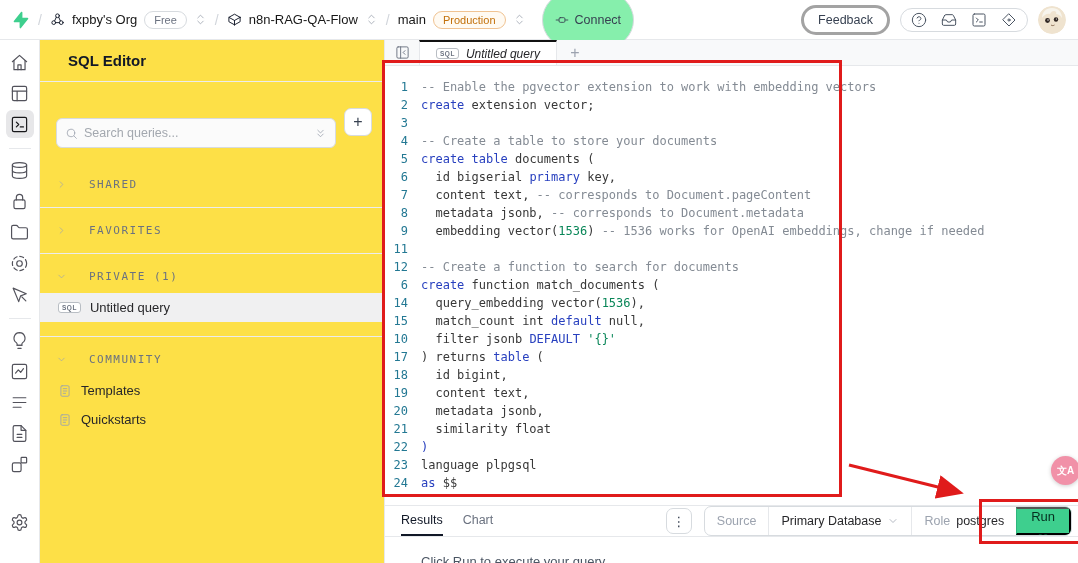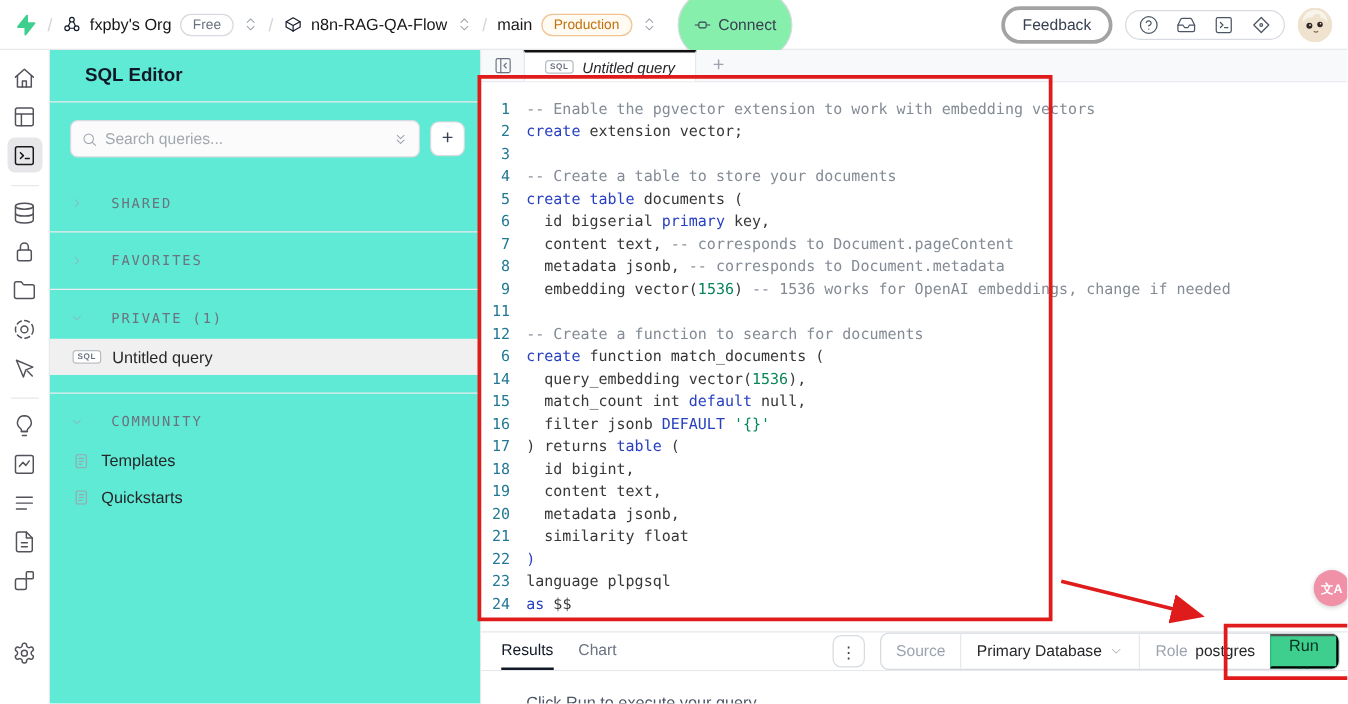--- a/index.html
+++ b/index.html
@@ -29,24 +29,24 @@
   
   .bodyrow { display:flex; height:523px; }
 
   .rail { width:40px; border-right:1px solid #e6e8eb; display:flex; flex-direction:column; align-items:center; padding:8px 0 24px; background:#fff; }
   .rail .rbtn { width:28px; height:28px; border-radius:6px; display:flex; align-items:center; justify-content:center; color:#52525b; margin-bottom:3px; cursor:pointer; }
   .rail .rbtn.active { background:#e7e7e9; color:#18181b; }
   .rail .rdiv { width:22px; border-top:1px solid #e6e8eb; margin:7px 0; }
   .rail .spacer { flex:1; }
 
   
-  .sidebar { width:345px; border-right:1px solid #e6e8eb; background:#5eead4; display:flex; flex-direction:column; }
+  .sidebar { width:345px; border-right:1px solid #e6e8eb; background:#fde047; display:flex; flex-direction:column; }
   .sb-title { padding:12px 24px 12px 28px; font-size:15px; font-weight:600; color:#111827; border-bottom:1px solid #ececee; }
   .sb-search-row { display:flex; gap:8px; padding:14px 12px 14px 16px; align-items:center; }
-  .sb-search { flex:1; position:relative; display:flex; align-items:center; border:1px solid #d7dbdf; border-radius:6px; background:#fbfbfb; height:30px; padding:0 8px; gap:6px; color:#9ca3af; }
+  .sb-search { flex:1; position:relative; display:flex; align-items:center; border:1px solid #d7dbdf; border-radius:6px; background:#fbfbfb; height:30px; padding:0 8px; gap:6px; color:#9ca3af;margin-top:22px; }
   .sb-search input { border:none; outline:none; background:transparent; flex:1; font-size:12.5px; color:#374151; font-family:"Liberation Sans",sans-serif; }
   .sb-search input::placeholder { color:#a3a8af; }
   .plus-btn { width:28px; height:28px; border:1px solid #d7dbdf; border-radius:7px; background:#fff; display:flex; align-items:center; justify-content:center; color:#374151; font-size:16px; cursor:pointer; }
   .sb-section { border-bottom:1px solid #ececee; padding:6px 0; }
   .sb-section:last-child { border-bottom:none; }
   .sec-head { display:flex; align-items:center; gap:22px; padding:10px 16px; font-family:"DejaVu Sans Mono", monospace; font-size:11px; letter-spacing:1.5px; color:#6b7280; cursor:pointer; }
   .sec-head .chev { color:#9ca3af; }
   .sb-item { display:flex; align-items:center; gap:9px; padding:7px 16px 7px 18px; font-size:13px; color:#27272a; cursor:pointer; }
   .sb-item.selected { background:#f0f0f1; }
   .sql-chip { font-size:6.5px; font-weight:700; letter-spacing:.5px; color:#6b7280; border:1px solid #b9bec4; border-radius:3px; padding:1px 3px; line-height:1.2; background:#fff; }
@@ -425,21 +425,21 @@
             </div>
             <div class="code-line">
               <span class="ln">14</span>
               <span class="code"><span class="tk-p">  query_embedding vector(</span><span class="tk-s">1536</span><span class="tk-p">),</span></span>
             </div>
             <div class="code-line">
               <span class="ln">15</span>
               <span class="code"><span class="tk-p">  match_count int </span><span class="tk-k">default</span><span class="tk-p"> null,</span></span>
             </div>
             <div class="code-line">
-              <span class="ln">16</span>
+              <span class="ln">10</span>
               <span class="code"><span class="tk-p">  filter jsonb </span><span class="tk-k">DEFAULT</span><span class="tk-p"> </span><span class="tk-s">'{}'</span></span>
             </div>
             <div class="code-line">
               <span class="ln">17</span>
               <span class="code"><span class="tk-p">) returns </span><span class="tk-k">table</span><span class="tk-p"> (</span></span>
             </div>
             <div class="code-line">
               <span class="ln">18</span>
               <span class="code"><span class="tk-p">  id bigint,</span></span>
             </div>

